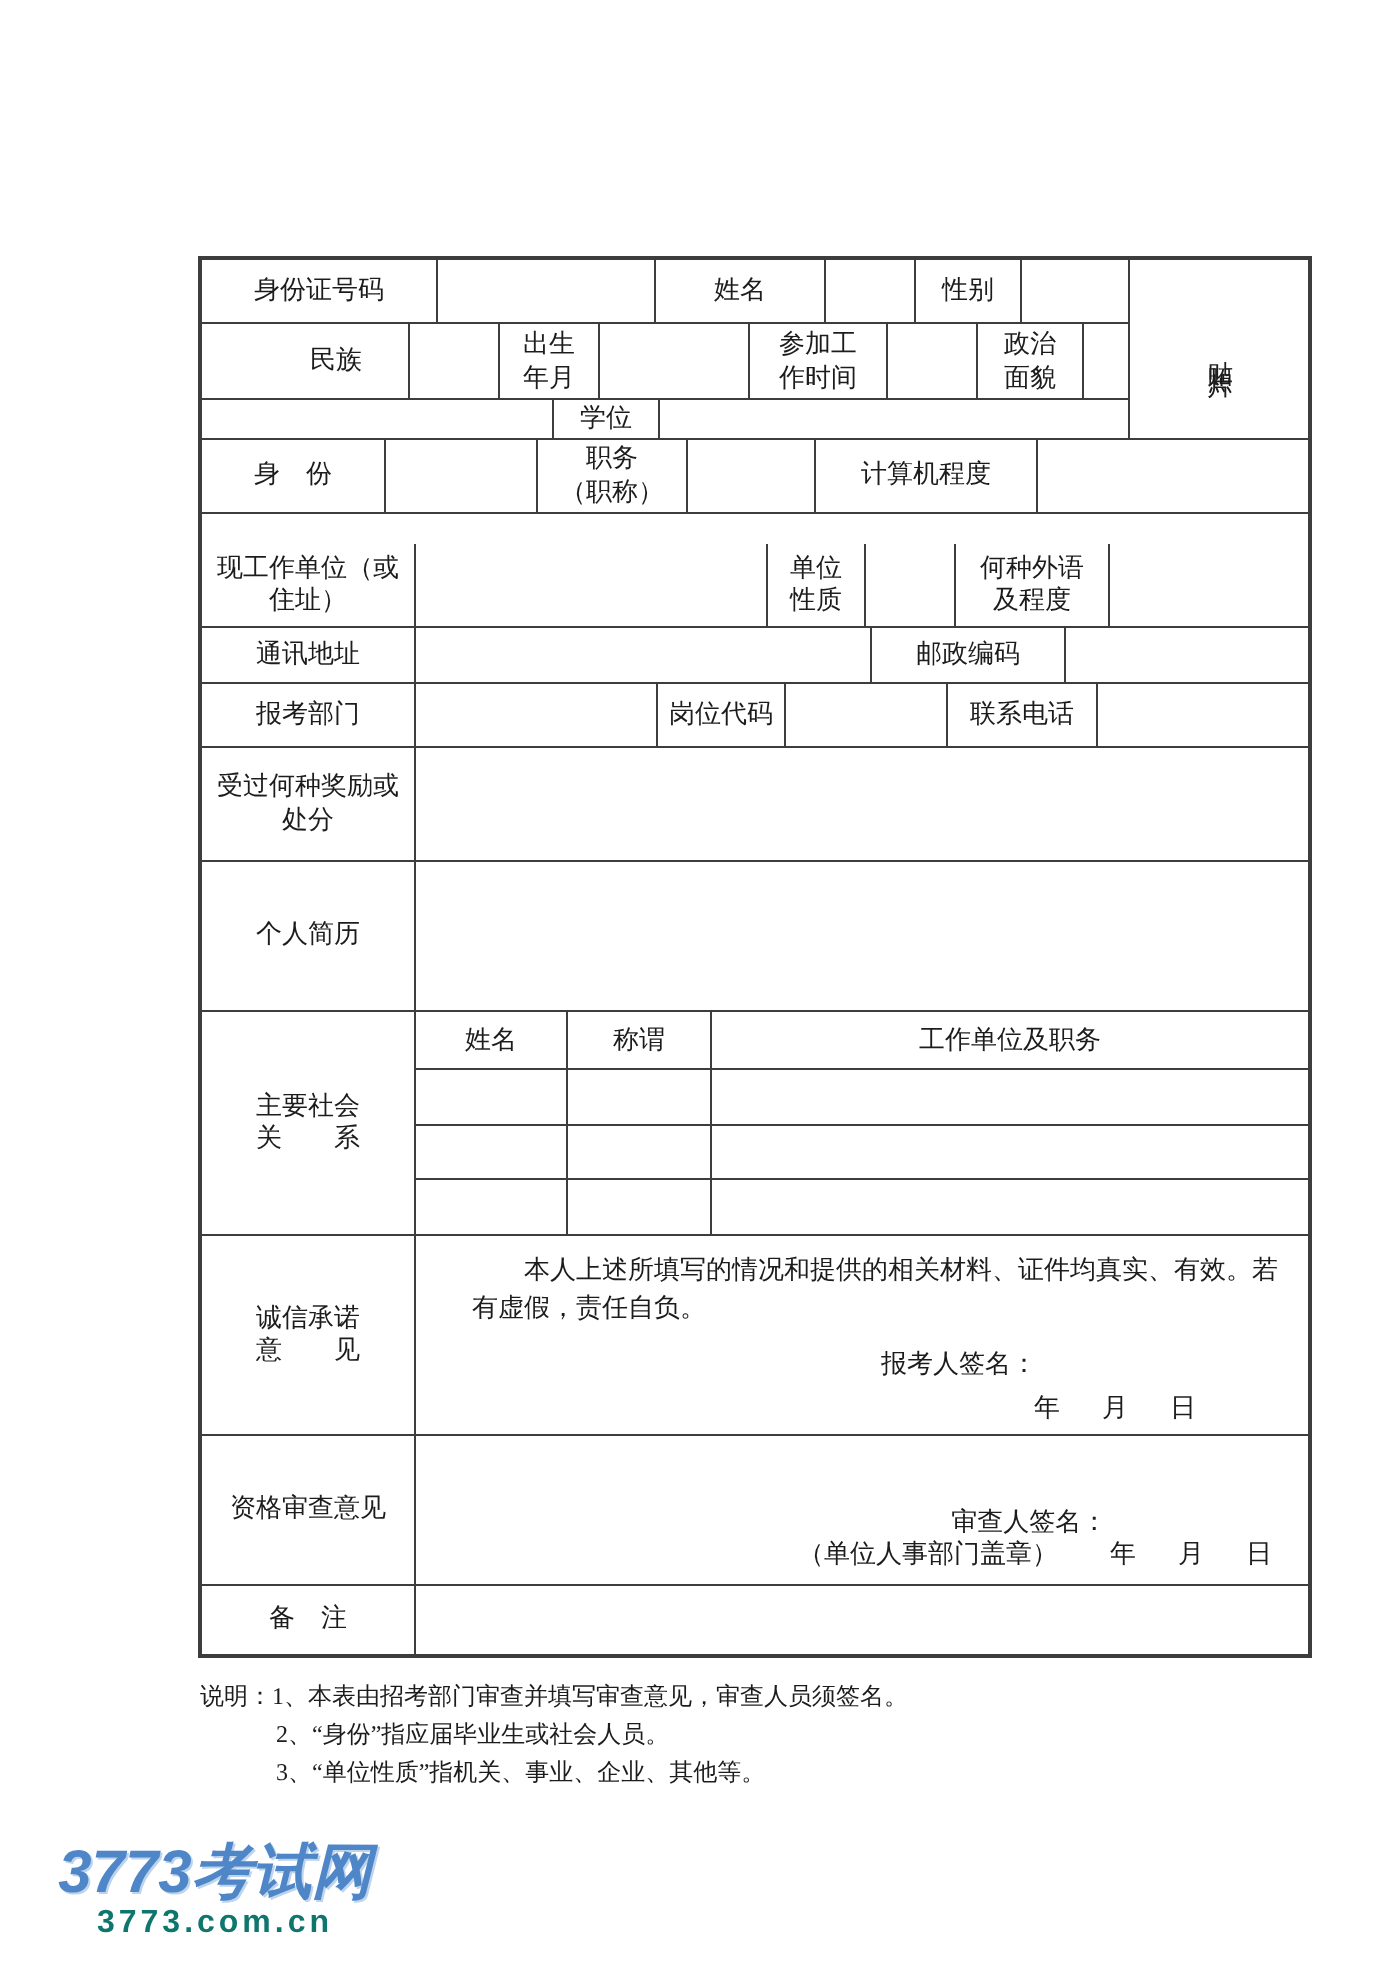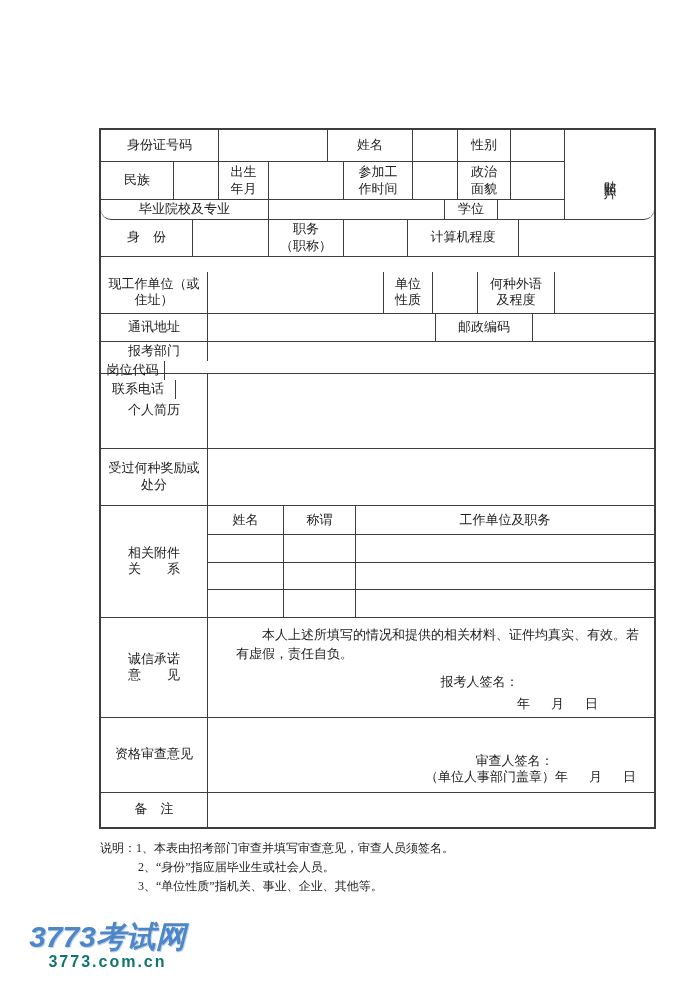--- a/index.html
+++ b/index.html
@@ -18,29 +18,29 @@
 
   
   .formtable{ position:absolute; left:99px; top:128px; width:557px; border:2px solid var(--bd); background:#fff; }
   .frow{ display:flex; align-items:stretch; border-bottom:1px solid var(--bd); }
   .formtable > .frow:last-child, .formtable > .bandA:last-child{ border-bottom:none; }
   .c{ flex:0 0 auto; border-right:1px solid var(--bd); position:relative; }
   .c.last{ flex:1 1 0; border-right:none; }
   .lbl{ display:flex; align-items:center; justify-content:center; text-align:center;
     font-size:13px; line-height:1.3; white-space:pre-line; padding:1px 2px; }
 
-  .bandA{ display:flex; border-bottom:1px solid var(--bd);border-radius:10px; }
+  .bandA{ display:flex; border-bottom:1px solid var(--bd); }
   .colL{ flex:0 0 464px; border-right:1px solid var(--bd); display:flex; flex-direction:column; }
   .colL > .frow:last-child{ border-bottom:none; flex:1; }
   .photo{ flex:1 1 0; display:flex; align-items:center; justify-content:center; }
   .vert{ writing-mode:vertical-rl; text-orientation:upright; font-size:13px; letter-spacing:3px; }
 
-  .h32{ height:32px; } .h38{ height:38px; } .h27{ height:27px; }
+  .h32{ height:32px; } .h38{ height:38px;padding-left:31px; } .h27{ height:27px; }
   .h37{ height:37px; } .h42{ height:42px;margin-top:15px; } .h28{ height:28px; }
-  .hh32{ height:32px;flex-direction:column; } .h75{ height:75px; } .h57{ height:57px; }
+  .hh32{ height:32px; } .h75{ height:75px; } .h57{ height:57px; }
   .h112{ height:112px; } .h100{ height:100px; } .h75b{ height:75px;justify-content:flex-end; } .h34{ height:34px; }
 
   .w45{width:45px}.w49{width:49px}.w50{width:50px}.w53{width:53px}.w64{width:64px}
   .w69{width:69px}.w72{width:72px}.w73{width:73px}.w75{width:75px}.w76{width:76px}
   .w77{width:77px}.w81{width:81px}.w85{width:85px}.w92{width:92px}.w97{width:97px}
   .w107{width:107px}.w109{width:109px}.w111{width:111px}.w118{width:118px}.w121{width:121px}
   .w168{width:168px}.w176{width:176px}.w228{width:228px}
 
   
   .sub{ display:flex; flex-direction:column; }
@@ -52,21 +52,21 @@
 
   
   .commit{ padding:7px 10px 4px 12px; font-size:13px; }
   .commit p{ text-indent:2em; line-height:1.5;margin-left:16px; }
   .sign-line{ margin-top:9px; padding-left:52%; }
   .date-line{ text-align:right; padding-right:42px; margin-top:4px; letter-spacing:4px; }
 
   
   .review-c{ font-size:13px; }
   .rsign{ position:absolute; left:60%; top:34px; }
-  .rseal-line{ position:absolute; bottom:6px; right:14px; display:flex; white-space:nowrap; }
+  .rseal-line{ position:absolute; bottom:6px; right:14px; display:flex; gap:26px; white-space:nowrap; }
   .rdate{ letter-spacing:4px; }
 
   
   .notes{ position:absolute; left:100px; top:839px; font-size:12px; line-height:19px; }
   .nline{ white-space:nowrap; }
   .nindent{ padding-left:38px; }
 
   
   .watermark{ position:absolute; left:10px; top:921px; width:195px; text-align:center; cursor:pointer; }
   .wm1{ font-family:"Liberation Sans","DejaVu Sans",sans-serif; font-weight:bold; font-style:italic;
@@ -100,21 +100,20 @@
 年月</div>
           <div class="c w75"></div>
           <div class="c lbl w69">参加工
 作时间</div>
           <div class="c w45"></div>
           <div class="c lbl w53">政治
 面貌</div>
           <div class="c last"></div>
         </div>
         <div class="frow h27">
-          <div class="c lbl w168">毕业院校及专业</div>
           <div class="c w176"></div>
           <div class="c lbl w53">学位</div>
           <div class="c last"></div>
         </div>
       </div>
       <div class="photo">
         <span class="vert">贴照片</span>
       </div>
     </div>
 
@@ -149,33 +148,33 @@
 
     <div class="frow hh32">
       <div class="c lbl w107">报考部门</div>
       <div class="c w121"></div>
       <div class="c lbl w64">岗位代码</div>
       <div class="c w81"></div>
       <div class="c lbl w75">联系电话</div>
       <div class="c last"></div>
     </div>
 
-    <div class="frow h75">
-      <div class="c lbl w107">个人简历</div>
-      <div class="c last"></div>
-    </div>
-
     <div class="frow h57">
       <div class="c lbl w107">受过何种奖励或
 处分</div>
       <div class="c last"></div>
     </div>
 
+    <div class="frow h75">
+      <div class="c lbl w107">个人简历</div>
+      <div class="c last"></div>
+    </div>
+
     <div class="frow h112">
-      <div class="c lbl w107">相关附件
+      <div class="c lbl w107">主要社会
 关　　系</div>
       <div class="c last sub">
         <div class="srow head">
           <div class="sc w76">姓名</div>
           <div class="sc w72">称谓</div>
           <div class="sc last">工作单位及职务</div>
         </div>
         <div class="srow">
           <div class="sc w76"></div>
           <div class="sc w72"></div>

